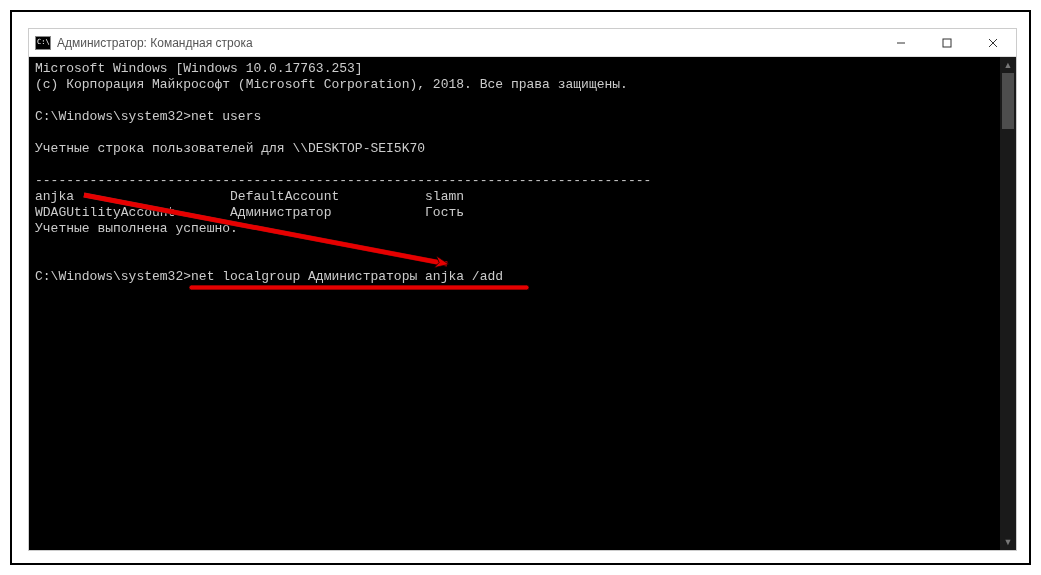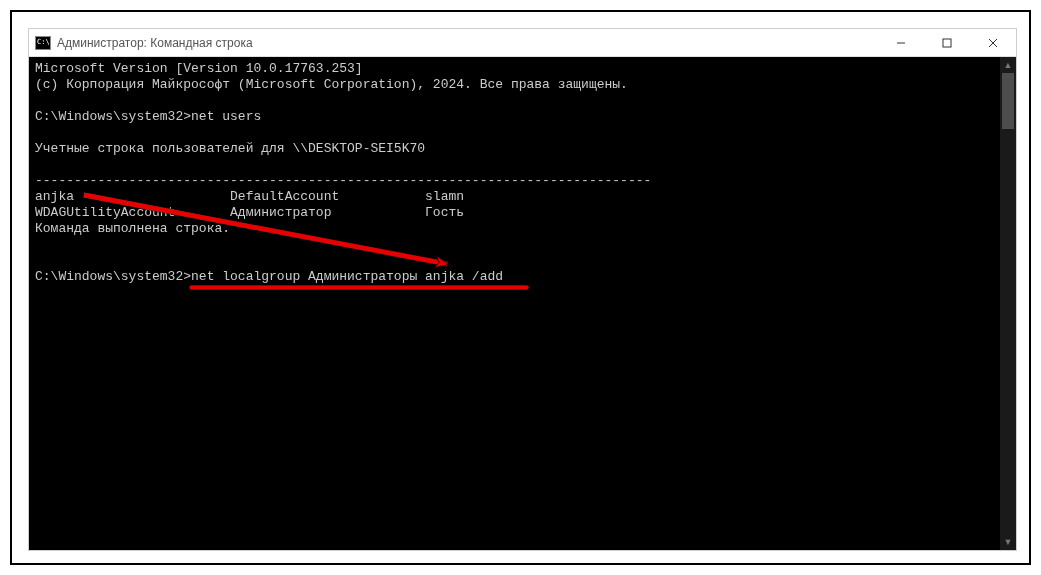--- a/index.html
+++ b/index.html
@@ -146,31 +146,31 @@
         </div>
         <div class="titlebar-btn">
           <svg width="10" height="10">
               <line x1="1" y1="1" x2="9" y2="9"></line>
               <line x1="9" y1="1" x2="1" y2="9"></line>
             </svg>
         </div>
       </div>
     </div>
     <div class="terminal">
-      <div class="terminal-content"><span>Microsoft Version [Version 10.0.17763.253]</span>
-<span>(c) Корпорация Майкрософт (Microsoft Corporation), 2024. Все права защищены.</span>
+      <div class="terminal-content"><span>Microsoft Windows [Windows 10.0.17763.253]</span>
+<span>(c) Корпорация Майкрософт (Microsoft Corporation), 2018. Все права защищены.</span>
 <span></span>
 <span>C:\Windows\system32&gt;net users</span>
 <span></span>
 <span>Учетные строка пользователей для \\DESKTOP-SEI5K70</span>
 <span></span>
 <span>-------------------------------------------------------------------------------</span>
 <span>anjka                    DefaultAccount           slamn</span>
 <span>WDAGUtilityAccount       Администратор            Гость</span>
-<span>Команда выполнена строка.</span>
+<span>Учетные выполнена успешно.</span>
 <span></span>
 <span></span>
 <span>C:\Windows\system32&gt;net localgroup Администраторы anjka /add</span></div>
 
       <div class="scrollbar">
         <div class="scrollbar-arrow up">▲</div>
         <div class="scrollbar-thumb"></div>
         <div class="scrollbar-arrow down">▼</div>
       </div>
 

